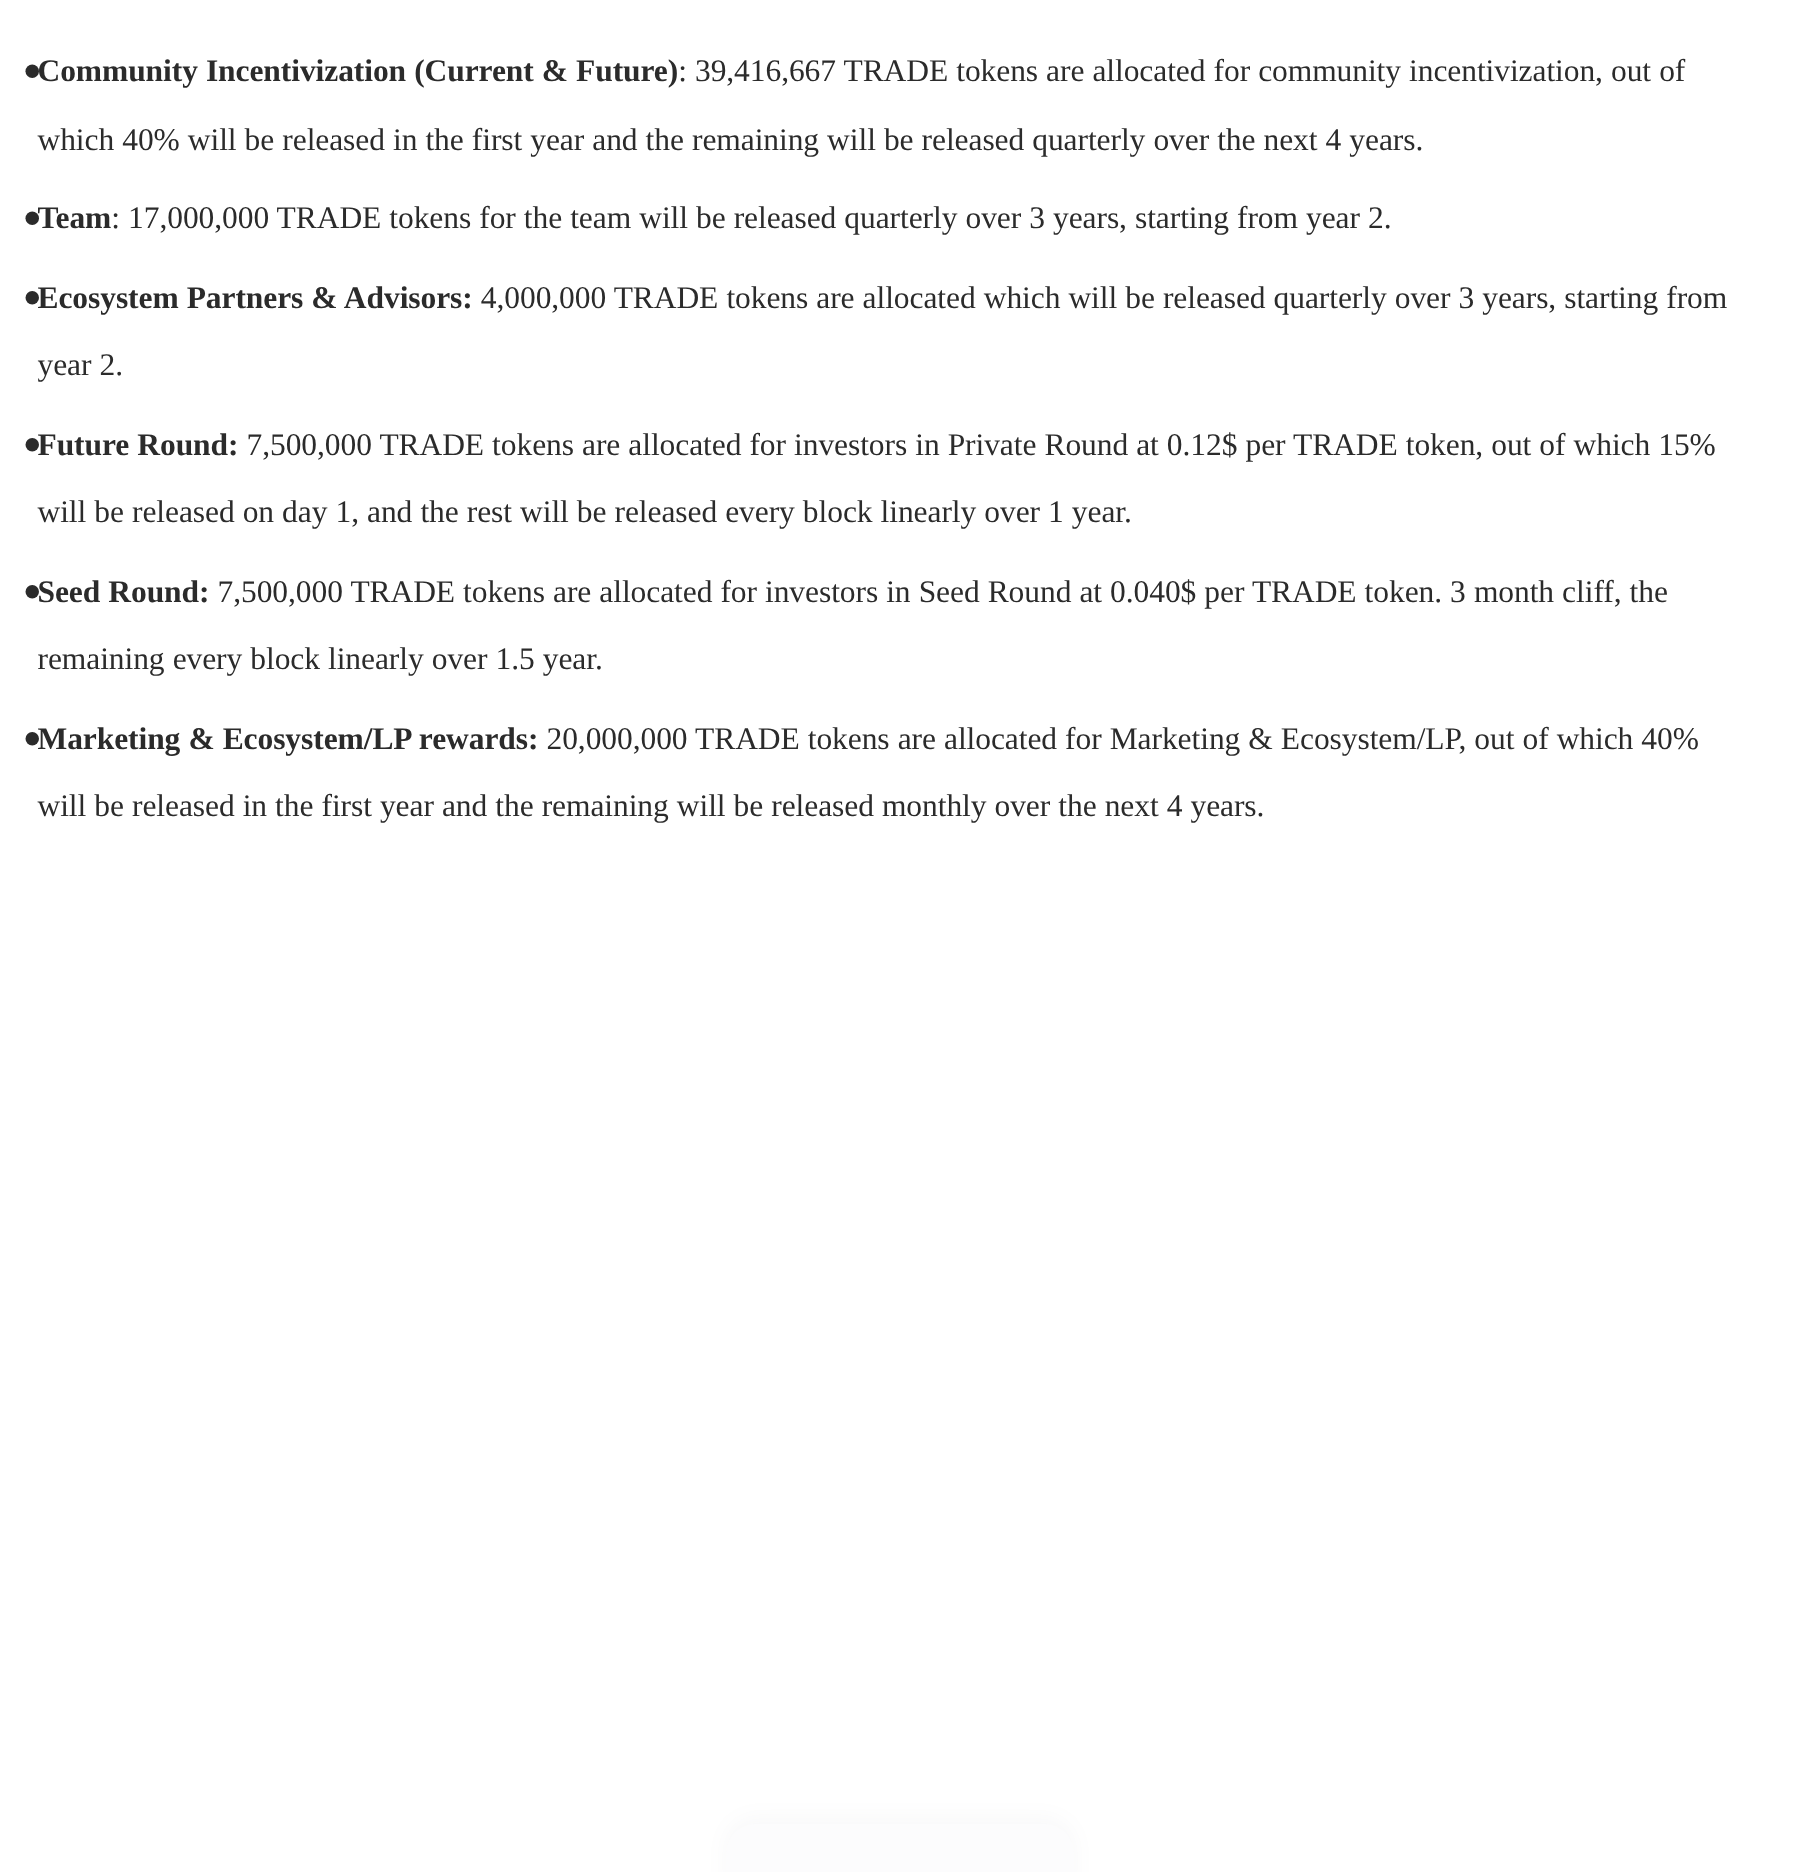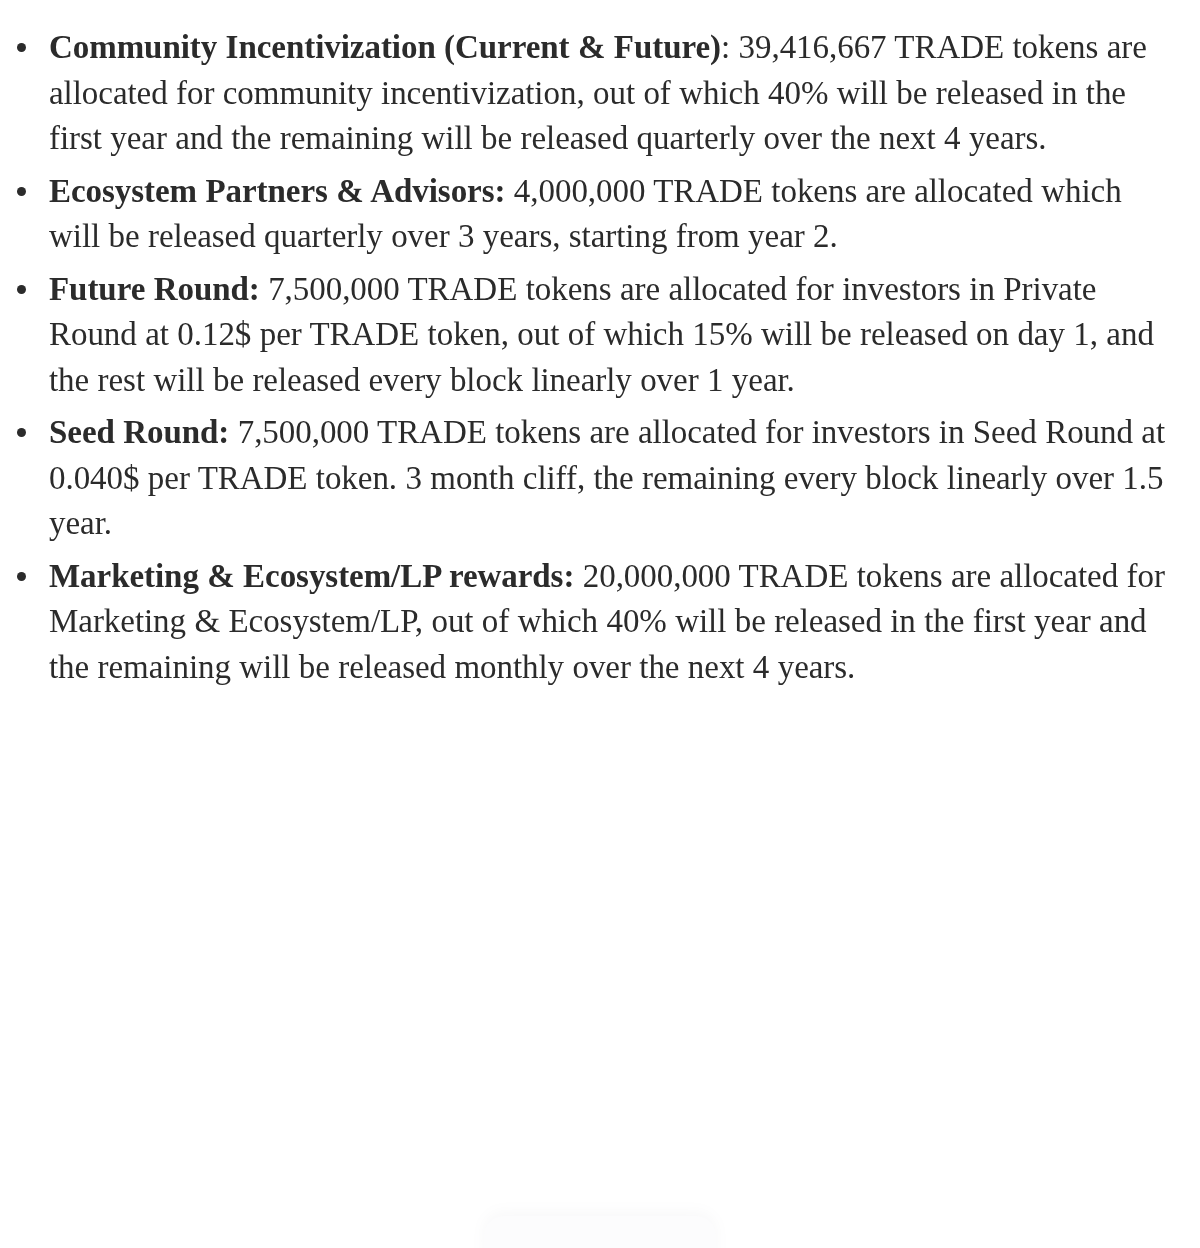--- a/index.html
+++ b/index.html
@@ -38,22 +38,22 @@
   }
 
   ul.token-list {
     list-style: none;
     margin: 0;
     padding: 0;
   }
 
   li.token-item {
     position: relative;
-    padding-left: 49px;
-    font-size: 33px;
+    padding-left: 25px;
+    font-size: 21px;
     line-height: 45.5px;
     letter-spacing: -0.05px;
     word-spacing: 0.2px;
     margin-bottom: 7px;
   }
 
   li.token-item .bullet-dot {
     position: absolute;
     left: 17px;
     top: 18px;
@@ -77,20 +77,21 @@
     padding-right: 30px;
   }
 </style>
 </head>
 <body>
 
 <div class="doc">
   <div class="doc-inner">
     <ul class="token-list">
         <li class="token-item"><span class="bullet-dot"></span><span class="item-label">Community Incentivization (Current &amp; Future)</span><span class="item-body">: </span><span class="item-body">39,416,667 TRADE tokens are allocated for community incentivization, out of which 40% will be released in the first year and the remaining will be released quarterly over the next 4 years.</span></li>
+        <li class="token-item"><span class="bullet-dot"></span><span class="item-label">Team</span><span class="item-body">: </span><span class="item-body">17,000,000 TRADE tokens for the team will be released quarterly over 3 years, starting from year 2.</span></li>
         <li class="token-item"><span class="bullet-dot"></span><span class="item-label">Ecosystem Partners &amp; Advisors:</span><span class="item-body"> </span><span class="item-body">4,000,000 TRADE tokens are allocated which will be released quarterly over 3 years, starting from year 2.</span></li>
         <li class="token-item"><span class="bullet-dot"></span><span class="item-label">Future Round:</span><span class="item-body"> </span><span class="item-body">7,500,000 TRADE tokens are allocated for investors in Private Round at 0.12$ per TRADE token, out of which 15% will be released on day 1, and the rest will be released every block linearly over 1 year.</span></li>
         <li class="token-item"><span class="bullet-dot"></span><span class="item-label">Seed Round:</span><span class="item-body"> </span><span class="item-body">7,500,000 TRADE tokens are allocated for investors in Seed Round at 0.040$ per TRADE token. 3 month cliff, the remaining every block linearly over 1.5 year.</span></li>
         <li class="token-item"><span class="bullet-dot"></span><span class="item-label">Marketing &amp; Ecosystem/LP rewards:</span><span class="item-body"> </span><span class="item-body">20,000,000 TRADE tokens are allocated for Marketing &amp; Ecosystem/LP, out of which 40% will be released in the first year and the remaining will be released monthly over the next 4 years.</span></li>
       </ul>
   </div>
 </div>
 
 <div class="bottom-card-edge"></div>
 

